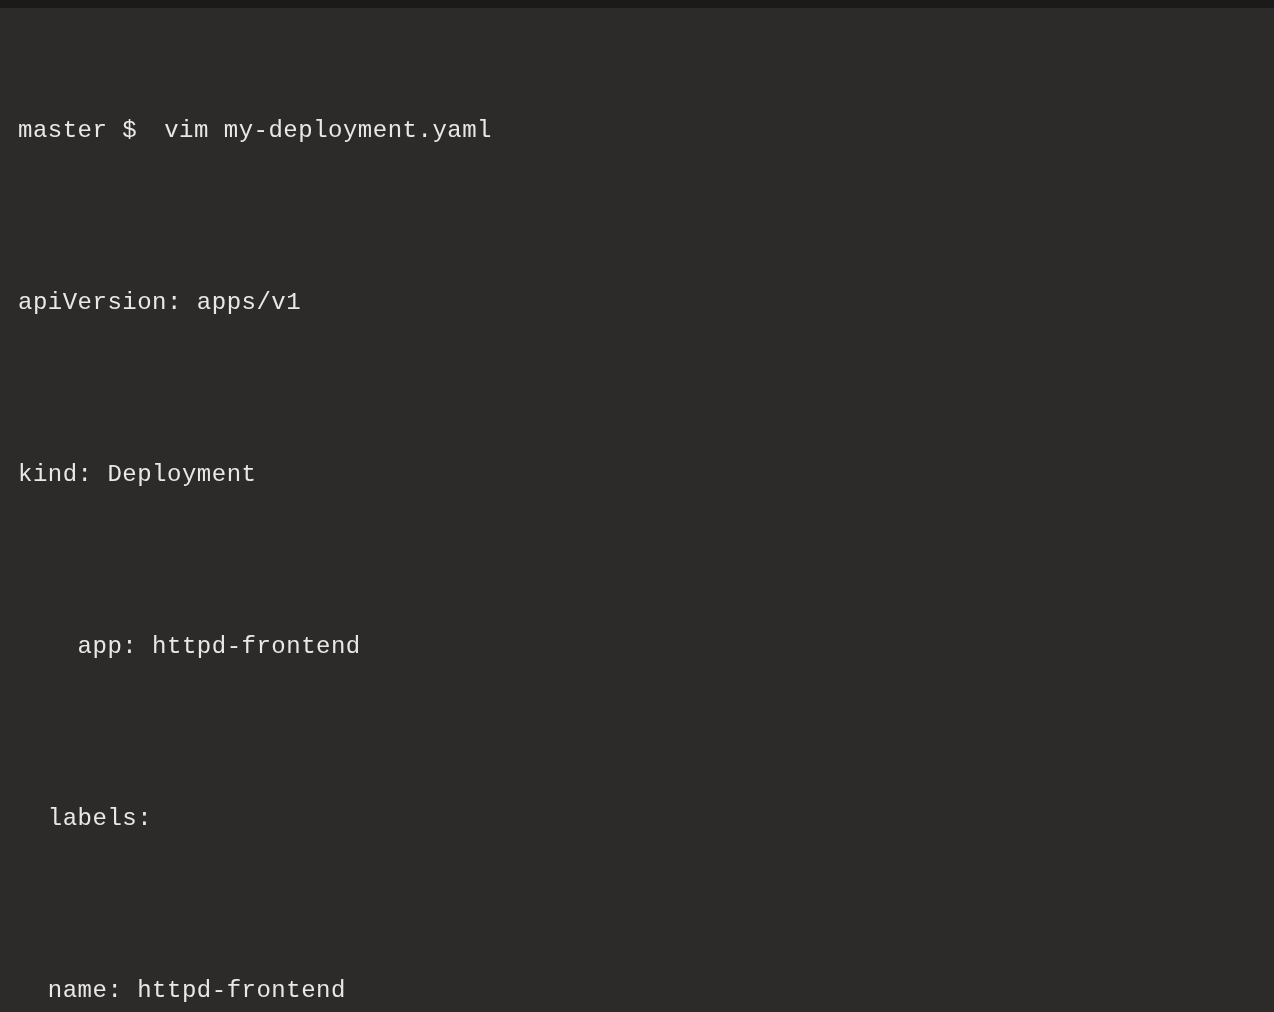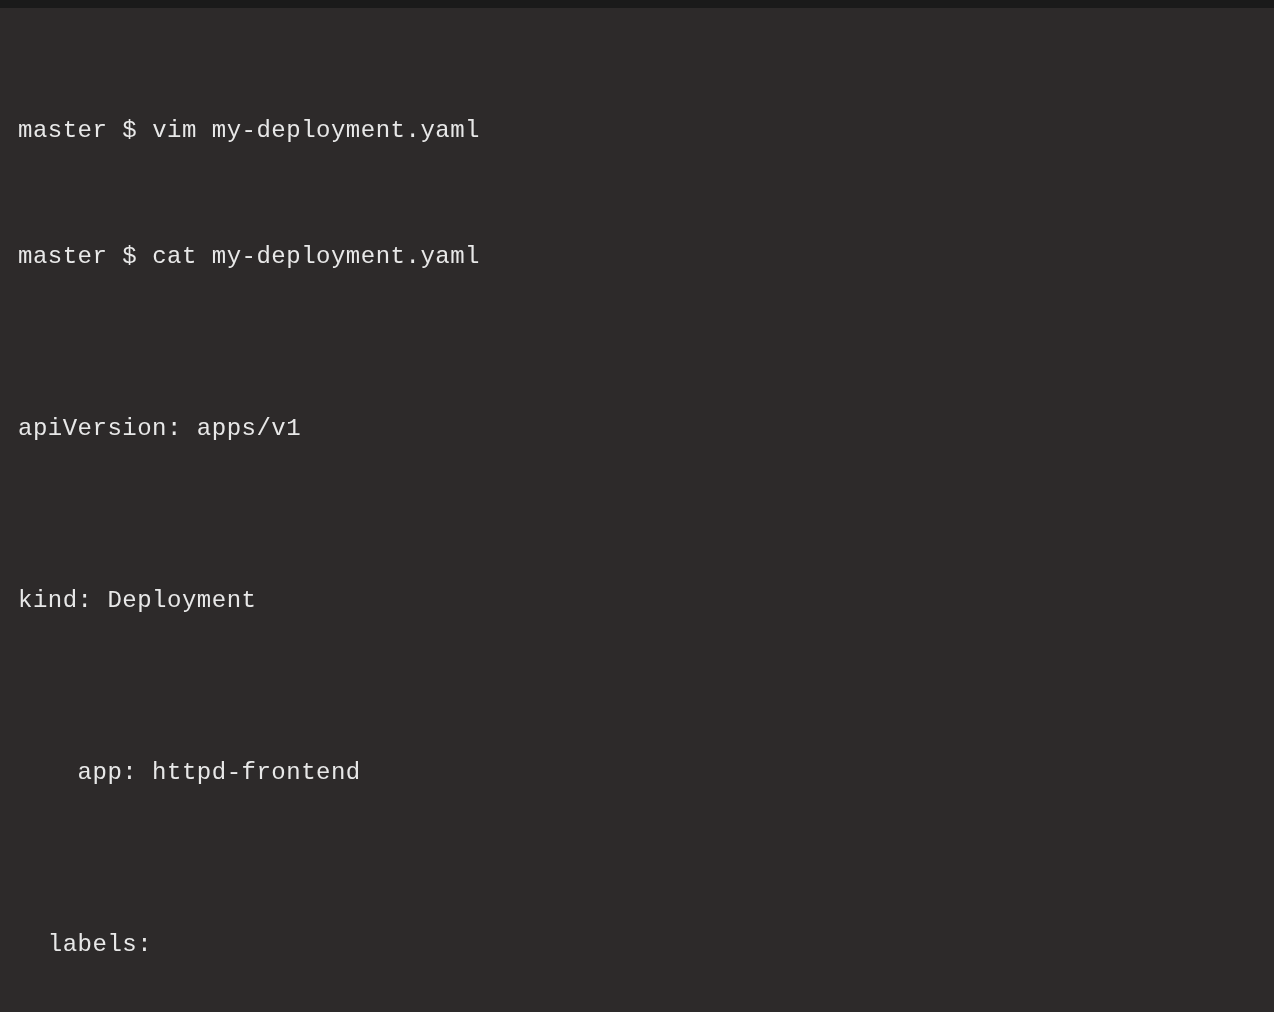--- a/index.html
+++ b/index.html
@@ -38,36 +38,36 @@
       display: block;
     }
     .prompt-host {
       color: #e8e8e8;
     }
     .prompt-sym {
       color: #e8e8e8;
     }
     .cmd {
       color: #e8e8e8;
+      margin-left: 12px;
     }
     .output {
       color: #e8e8e8;
       margin-top: 46px;
     }
   </style>
 </head>
 <body>
 
 <div class="top-bar">
   <div class="top-bar-segment"></div>
 </div>
 
 <div class="terminal">
   <span class="line"><span class="prompt-host">master</span> <span class="prompt-sym">$</span> <span class="cmd">vim my-deployment.yaml</span></span>
-  <span class="line"><span class="prompt-host">master</span> <span class="prompt-sym">$</span> <span class="cmd">cat my-deployment.yaml</span></span>
   <span class="line output">apiVersion: apps/v1</span>
   <span class="line output">kind: Deployment</span>
   <span class="line output">    app: httpd-frontend</span>
   <span class="line output">  labels:</span>
   <span class="line output">  name: httpd-frontend</span>
   
   
   
   
   

